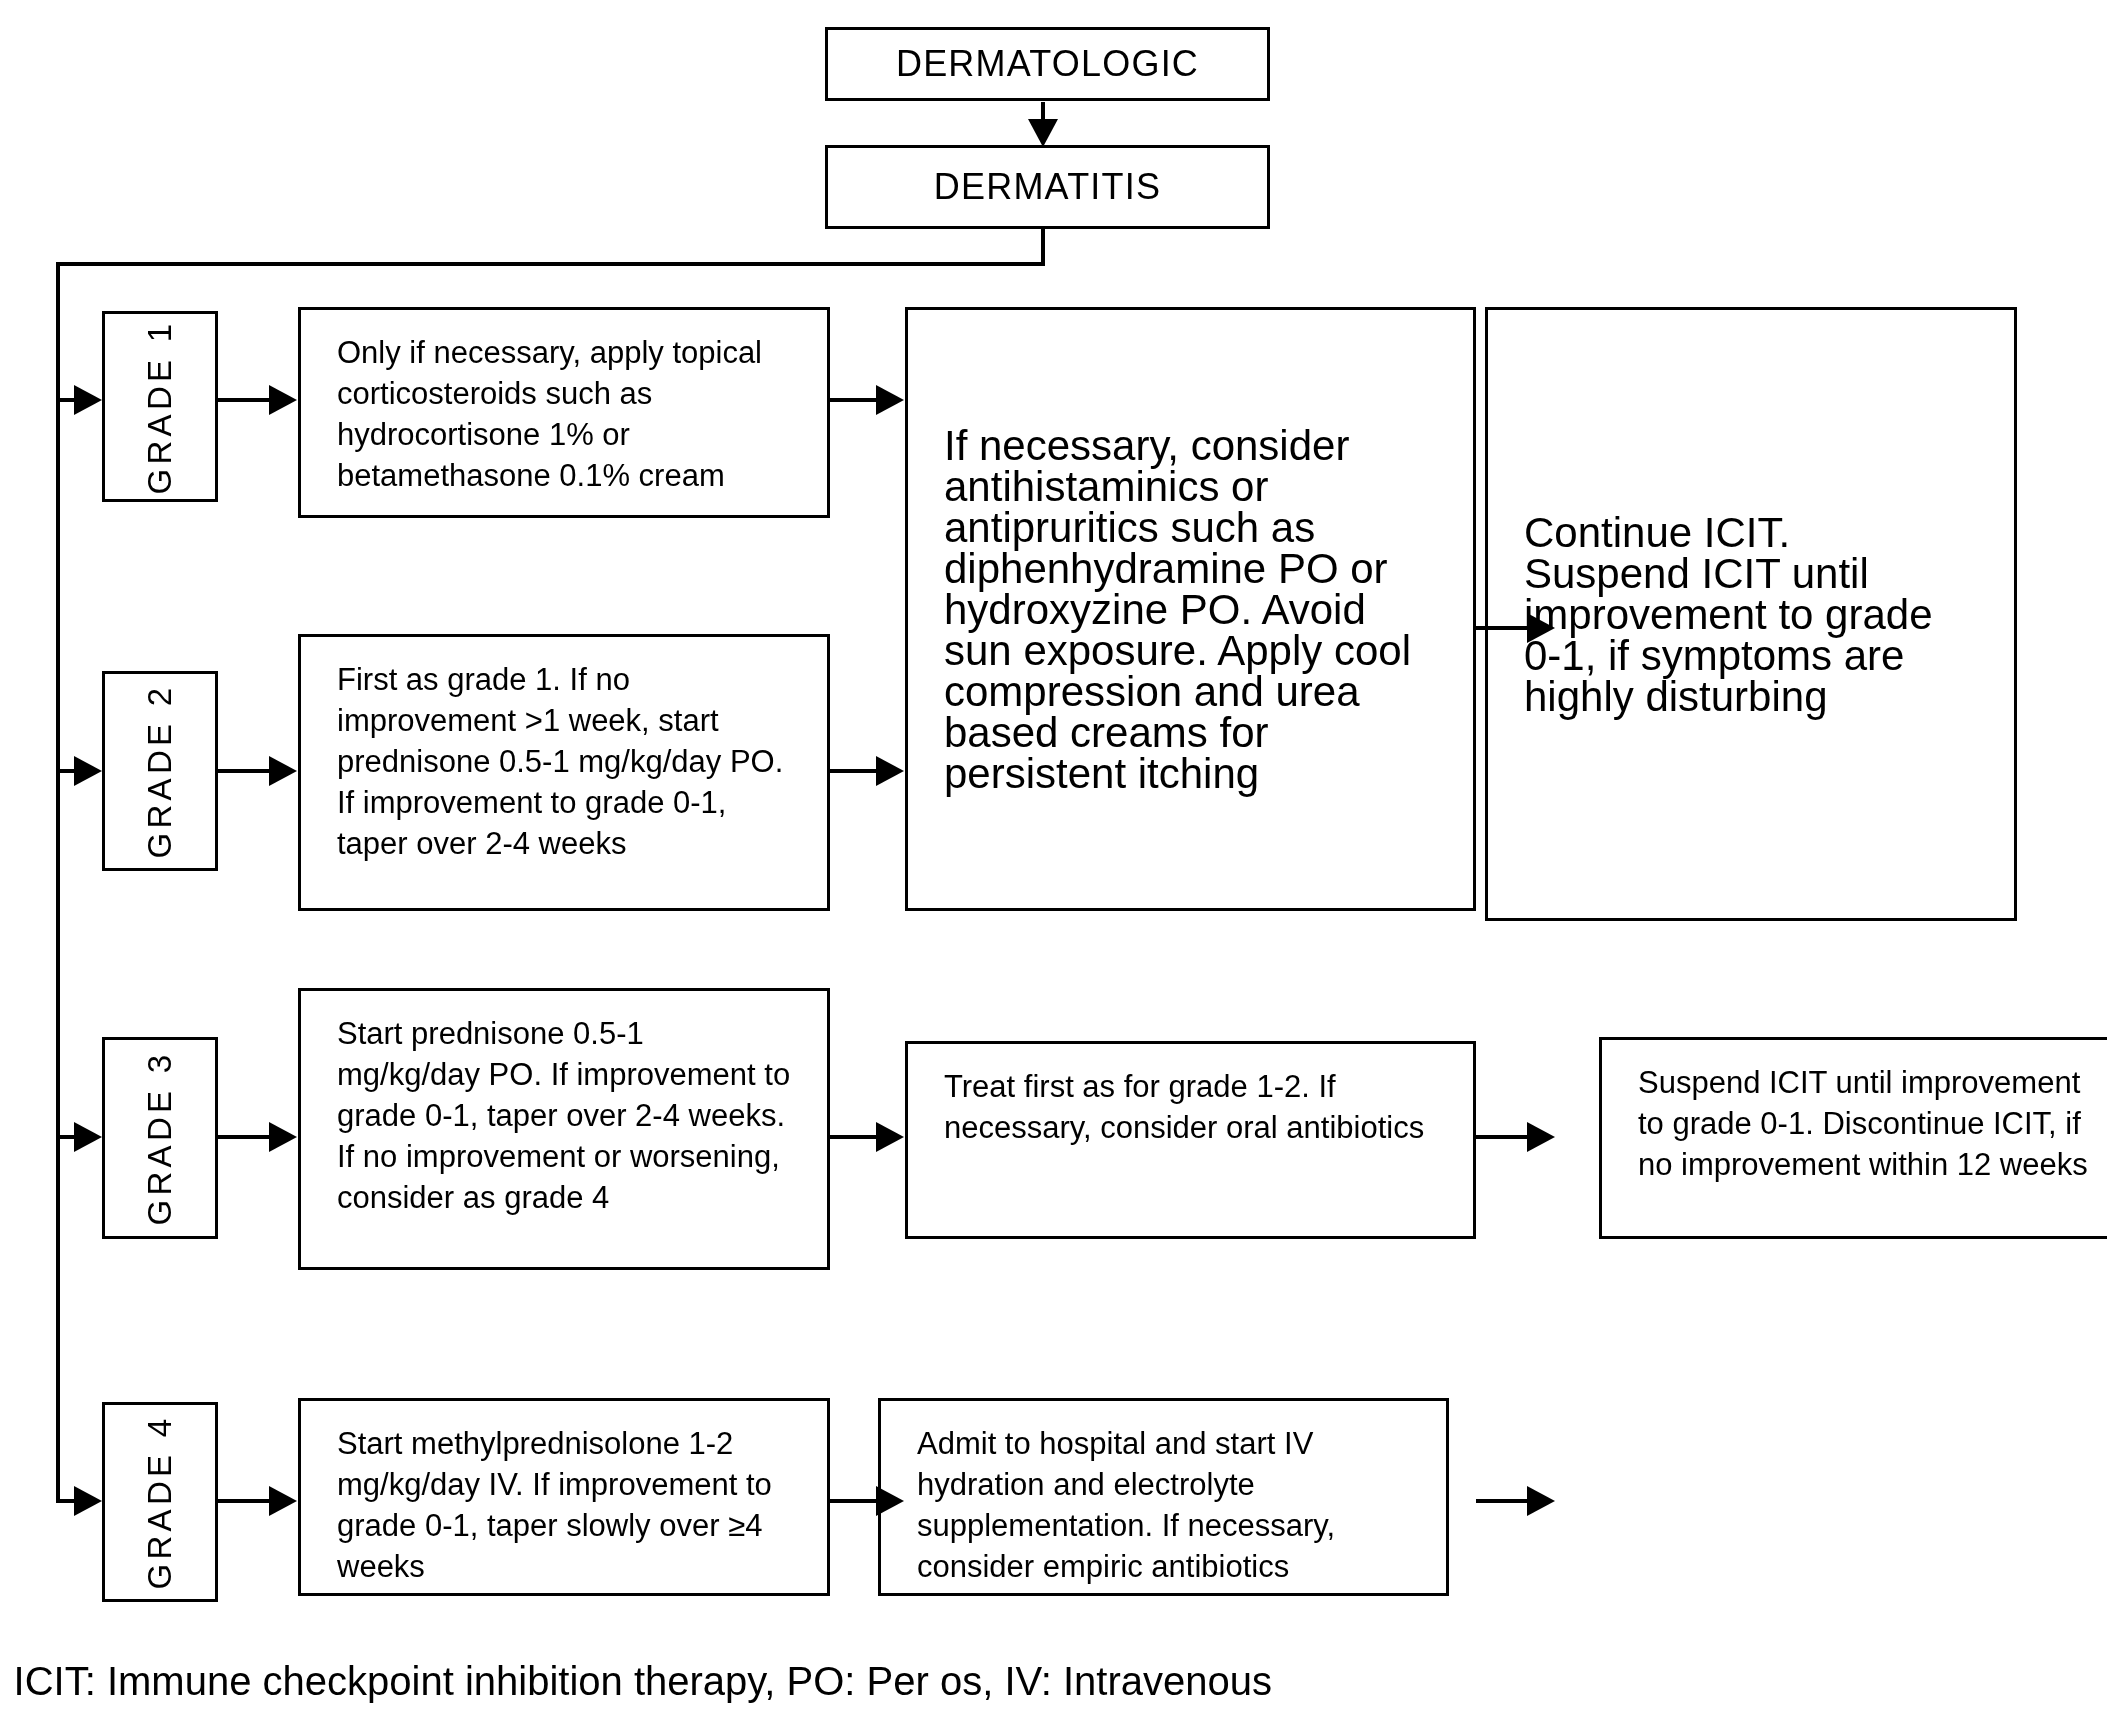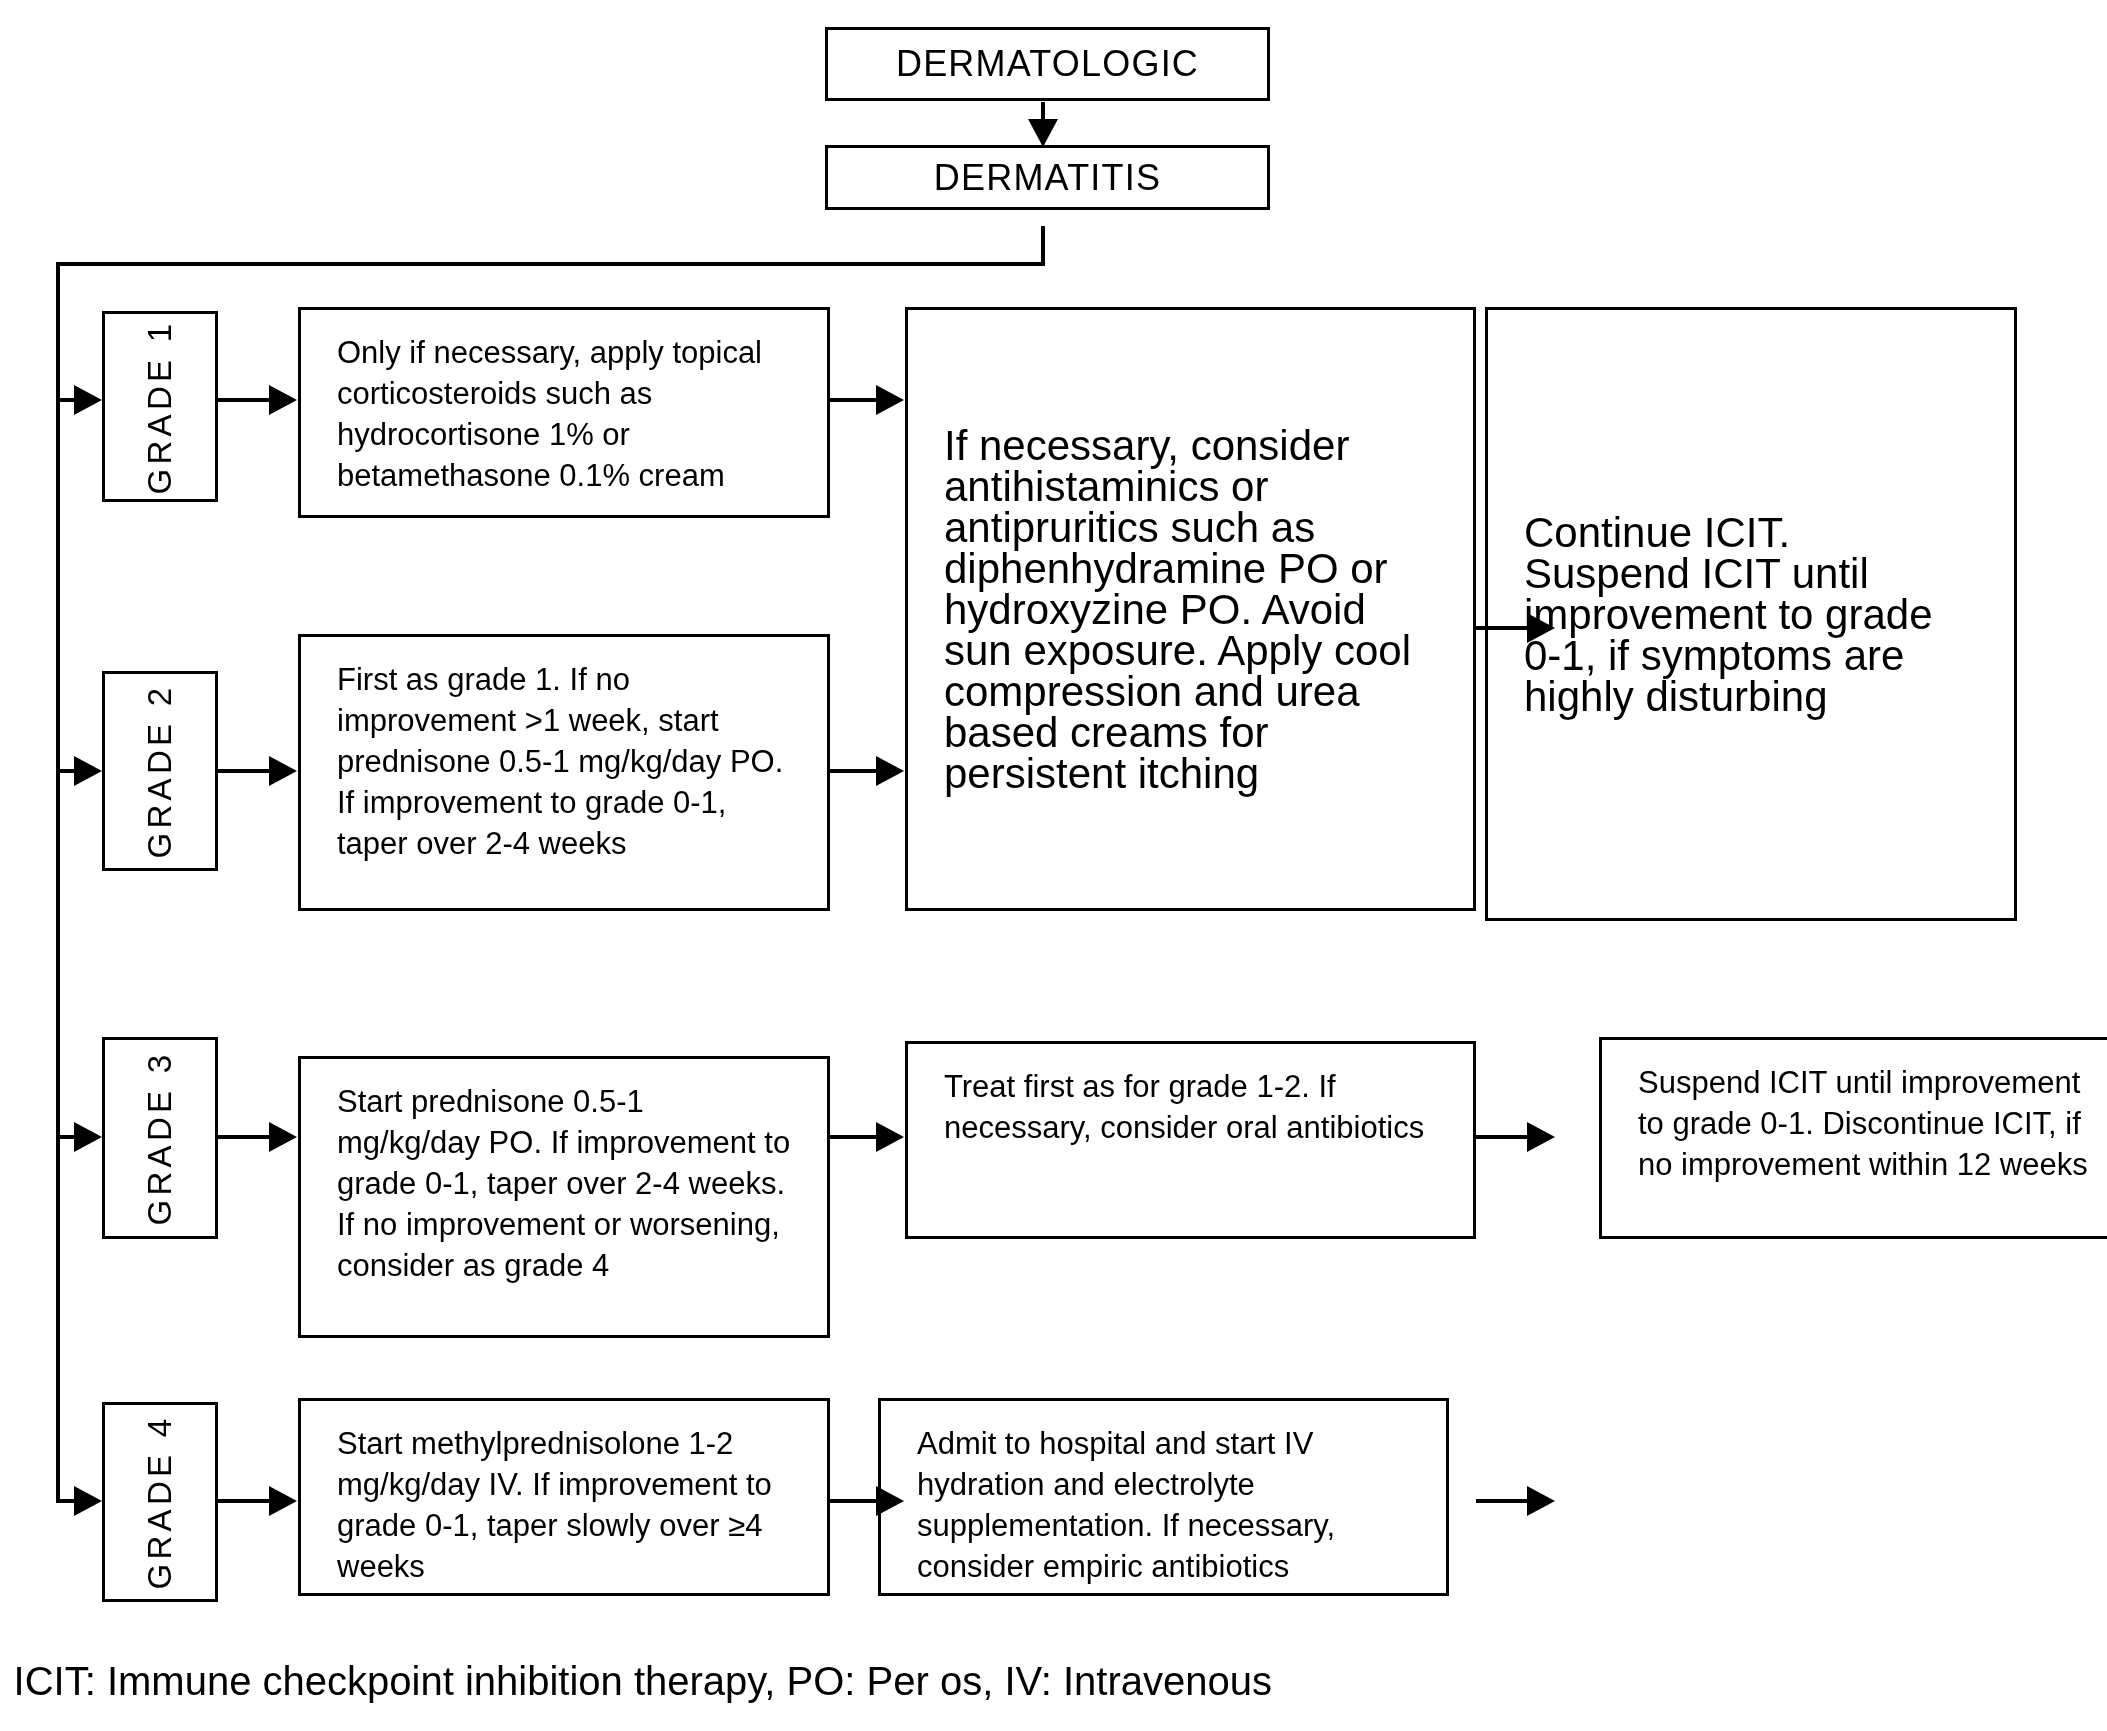--- a/index.html
+++ b/index.html
@@ -71,21 +71,21 @@
 </style>
 </head>
 <body>
 
 <div class="canvas">
 
   <div class="box title-box" style="left:825px; top:27px; width:445px; height:74px;">
     <span>DERMATOLOGIC</span>
   </div>
 
-  <div class="box title-box" style="left:825px; top:145px; width:445px; height:65px;">
+  <div class="box title-box" style="left:825px; top:145px; width:445px; height:84px;">
     <span>DERMATITIS</span>
   </div>
 
   <div class="line" style="left:1041px; top:102px; width:3.7px; height:22px;"></div>
   <div class="arrow-down" style="left:1028px; top:119px;"></div>
 
   <div class="line" style="left:1041px; top:226px; width:3.7px; height:40px;"></div>
   <div class="line" style="left:56px; top:262px; width:989px; height:3.7px;"></div>
   <div class="line" style="left:56px; top:262px; width:3.7px; height:1241px;"></div>
 
@@ -97,21 +97,21 @@
   </div>
   <div class="box vlabel-box" style="left:102px; top:1037px; width:116px; height:202px;">
     <span class="vtext">GRADE 3</span>
   </div>
   <div class="box vlabel-box" style="left:102px; top:1402px; width:116px; height:200px;">
     <span class="vtext">GRADE 4</span>
   </div>
 
   <div class="box text-box" style="left:298px; top:307px; width:532px; height:211px;">Only if necessary, apply topical corticosteroids such as hydrocortisone 1% or betamethasone 0.1% cream</div>
   <div class="box text-box" style="left:298px; top:634px; width:532px; height:277px;">First as grade 1. If no improvement &gt;1 week, start prednisone 0.5-1 mg/kg/day PO. If improvement to grade 0-1, taper over 2-4 weeks</div>
-  <div class="box text-box" style="left:298px; top:1056px; width:532px; height:282px;">Start prednisone 0.5-1 mg/kg/day PO. If improvement to grade 0-1, taper over 2-4 weeks. If no improvement or worsening, consider as grade 4</div>
+  <div class="box text-box" style="left:298px; top:988px; width:532px; height:282px;">Start prednisone 0.5-1 mg/kg/day PO. If improvement to grade 0-1, taper over 2-4 weeks. If no improvement or worsening, consider as grade 4</div>
   <div class="box text-box" style="left:298px; top:1398px; width:532px; height:198px;">Start methylprednisolone 1-2 mg/kg/day IV. If improvement to grade 0-1, taper slowly over ≥4 weeks</div>
 
   <div class="box v-center" style="left:905px; top:307px; width:571px; height:604px;">
     <span>If necessary, consider antihistaminics or antipruritics such as diphenhydramine PO or hydroxyzine PO. Avoid sun exposure. Apply cool compression and urea based creams for persistent itching</span>
   </div>
   <div class="box text-box" style="left:905px; top:1041px; width:571px; height:198px;">Treat first as for grade 1-2. If necessary, consider oral antibiotics</div>
   <div class="box text-box" style="left:878px; top:1398px; width:571px; height:198px;">Admit to hospital and start IV hydration and electrolyte supplementation. If necessary, consider empiric antibiotics</div>
 
   <div class="box v-center" style="left:1485px; top:307px; width:532px; height:614px;">
     <span>Continue ICIT. Suspend ICIT until improvement to grade 0-1, if symptoms are highly disturbing</span>

